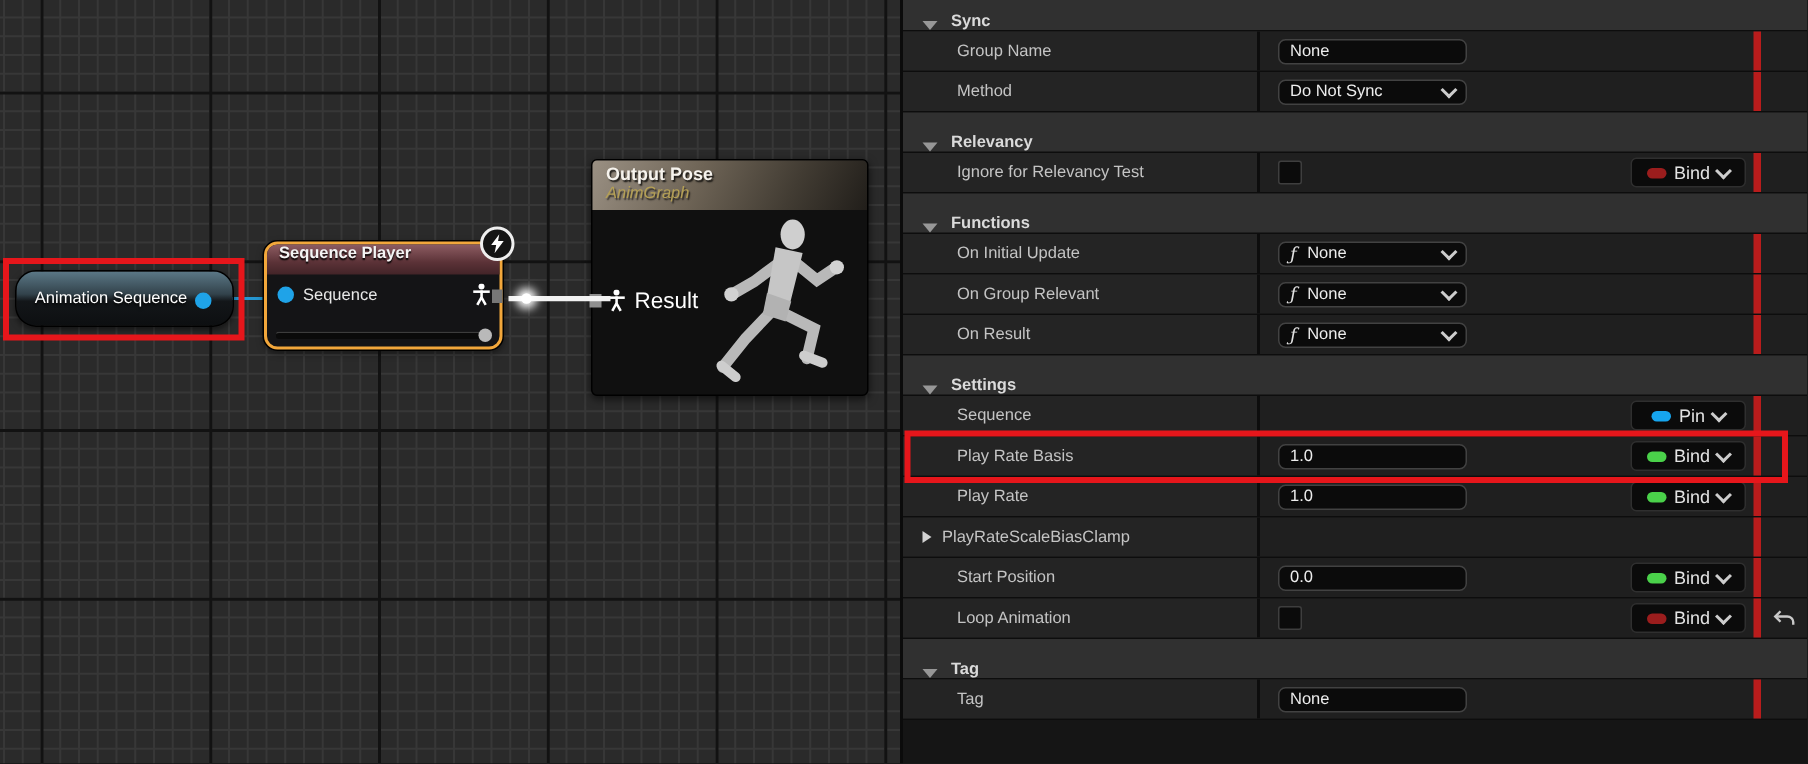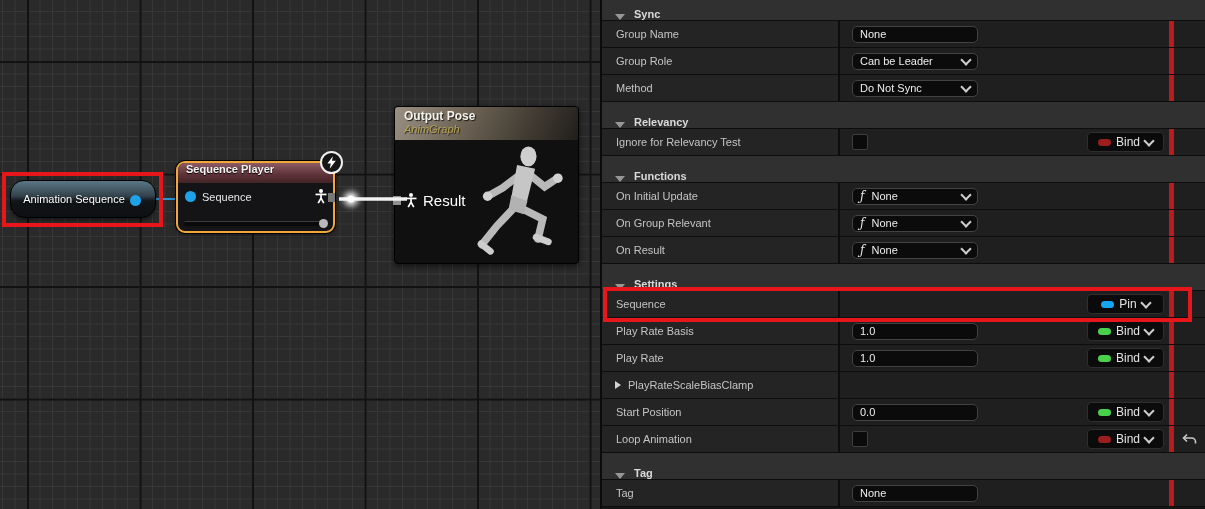--- a/index.html
+++ b/index.html
@@ -58,21 +58,21 @@
 
   
   .details-panel{position:absolute;left:600px;top:0;width:605px;height:509px;background:#151515;
     border-left:2px solid #0b0b0b;box-sizing:border-box;}
   .row{display:flex;height:26px;border-bottom:1px solid #0d0d0d;}
   .row.first{height:20px;}
   .row.header{background:#303030;align-items:flex-end;padding-left:13px;gap:9px;}
   .hlabel{font-size:11px;font-weight:bold;color:#dadada;}
   .section-tri{width:0;height:0;border-top:6px solid #979797;border-left:5px solid transparent;border-right:5px solid transparent;margin-top:1px;}
   .expand-tri{width:0;height:0;border-left:6px solid #d2d2d2;border-top:4px solid transparent;border-bottom:4px solid transparent;margin-right:7px;}
-  .cell-name{width:238px;flex:0 0 auto;background:#242424;display:flex;align-items:center;padding-left:14px;
+  .cell-name{width:238px;flex:0 0 auto;background:#242424;display:flex;align-items:center;padding-left:36px;
     box-sizing:border-box;border-right:2px solid #0d0d0d;}
   .cell-name.expand{padding-left:13px;}
   .plabel{font-size:11px;color:#c4c4c4;white-space:nowrap;}
   .cell-value{flex:1 1 auto;background:#1f1f1f;position:relative;display:flex;align-items:center;border-right:5px solid #b91c1c;}
   .cell-extra{width:31px;flex:0 0 auto;background:#1f1f1f;display:flex;align-items:center;justify-content:center;}
   .widget{margin-left:12px;width:126px;height:17px;background:#0b0b0b;border:1px solid #424242;border-radius:5px;
     box-sizing:border-box;display:flex;align-items:center;padding:0 7px;color:#ededed;font-size:11px;}
   .widget.dropdown{justify-content:space-between;}
   .fn-icon{font-family:"DejaVu Serif",serif;font-style:italic;color:#e2e2e2;margin-right:7px;font-size:12px;}
   .chev{width:6px;height:6px;border-right:2px solid #cdcdcd;border-bottom:2px solid #cdcdcd;transform:rotate(45deg);margin-top:-3px;flex:0 0 auto;}
@@ -186,32 +186,20 @@
           <span class="plabel">Group Name</span>
         </div>
       <div class="cell-value">
         <div class="widget">
             <span>None</span>
           </div>
       </div>
       <div class="cell-extra"></div>
     </div>
 
-    <div class="row">
-      <div class="cell-name">
-          <span class="plabel">Group Role</span>
-        </div>
-      <div class="cell-value">
-        <div class="widget dropdown">
-          <span>Can be Leader</span>
-            <span class="chev"></span>
-        </div>
-      </div>
-      <div class="cell-extra"></div>
-    </div>
 
     <div class="row">
       <div class="cell-name">
           <span class="plabel">Method</span>
         </div>
       <div class="cell-value">
         <div class="widget dropdown">
           <span>Do Not Sync</span>
             <span class="chev"></span>
         </div>

